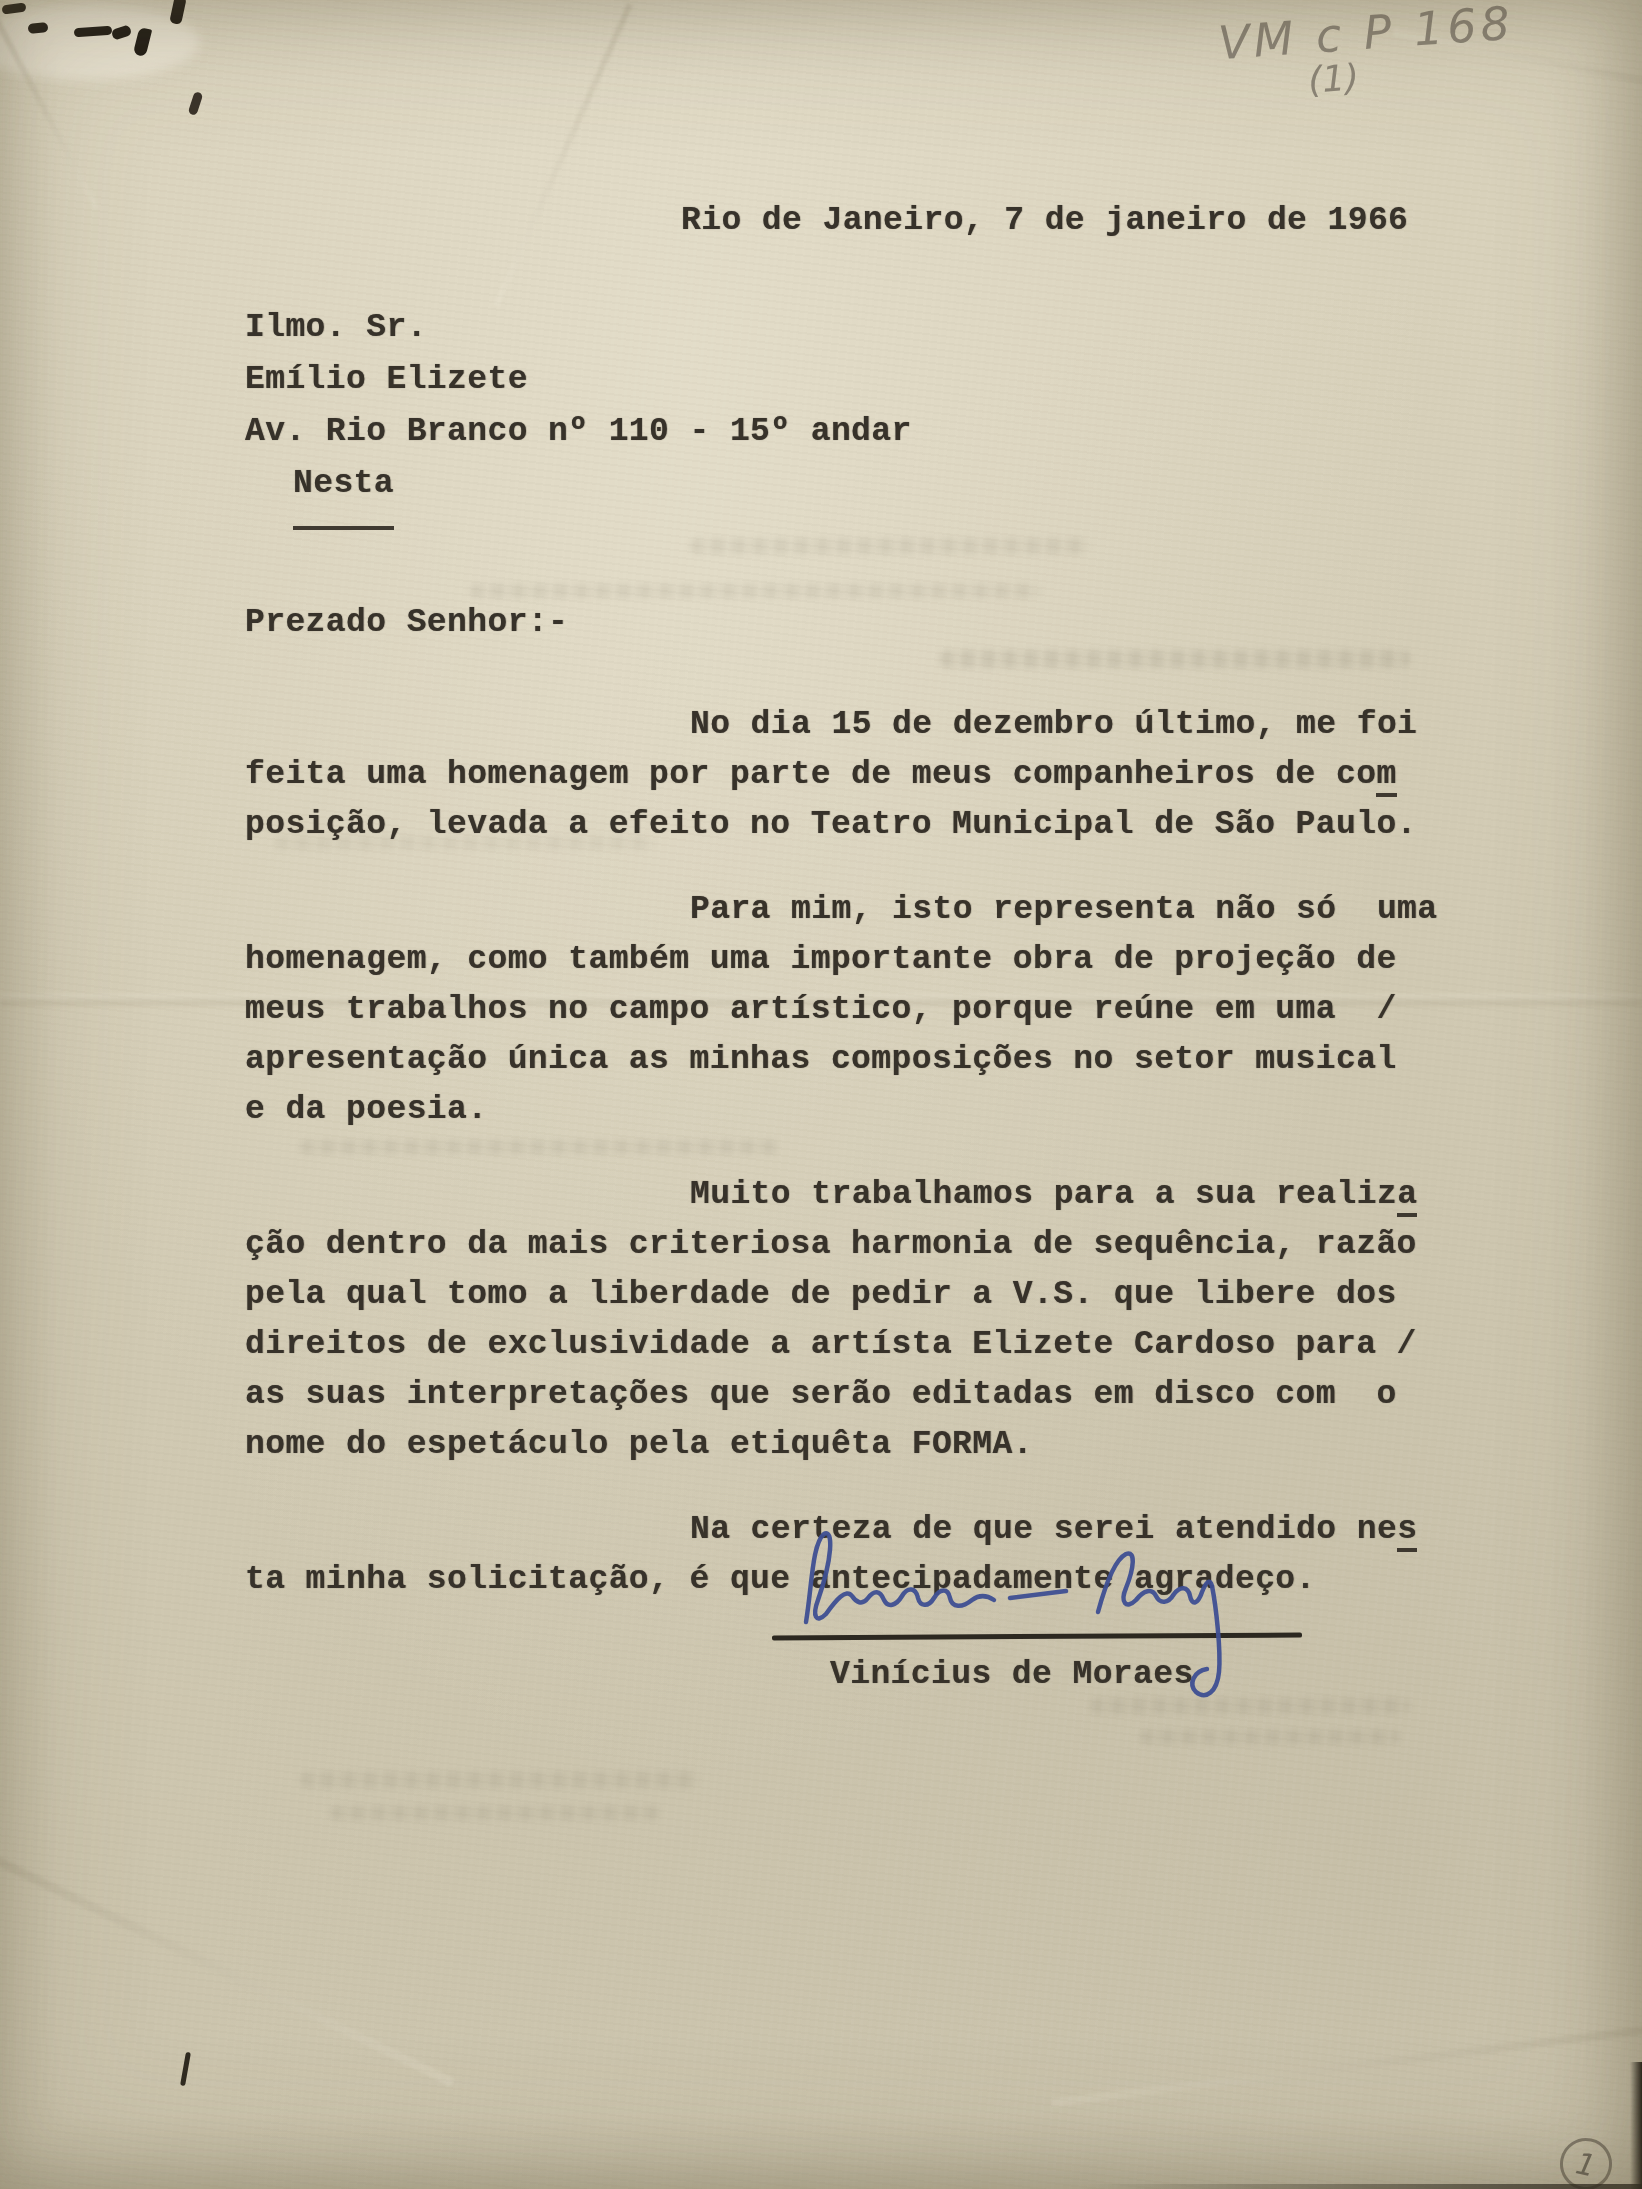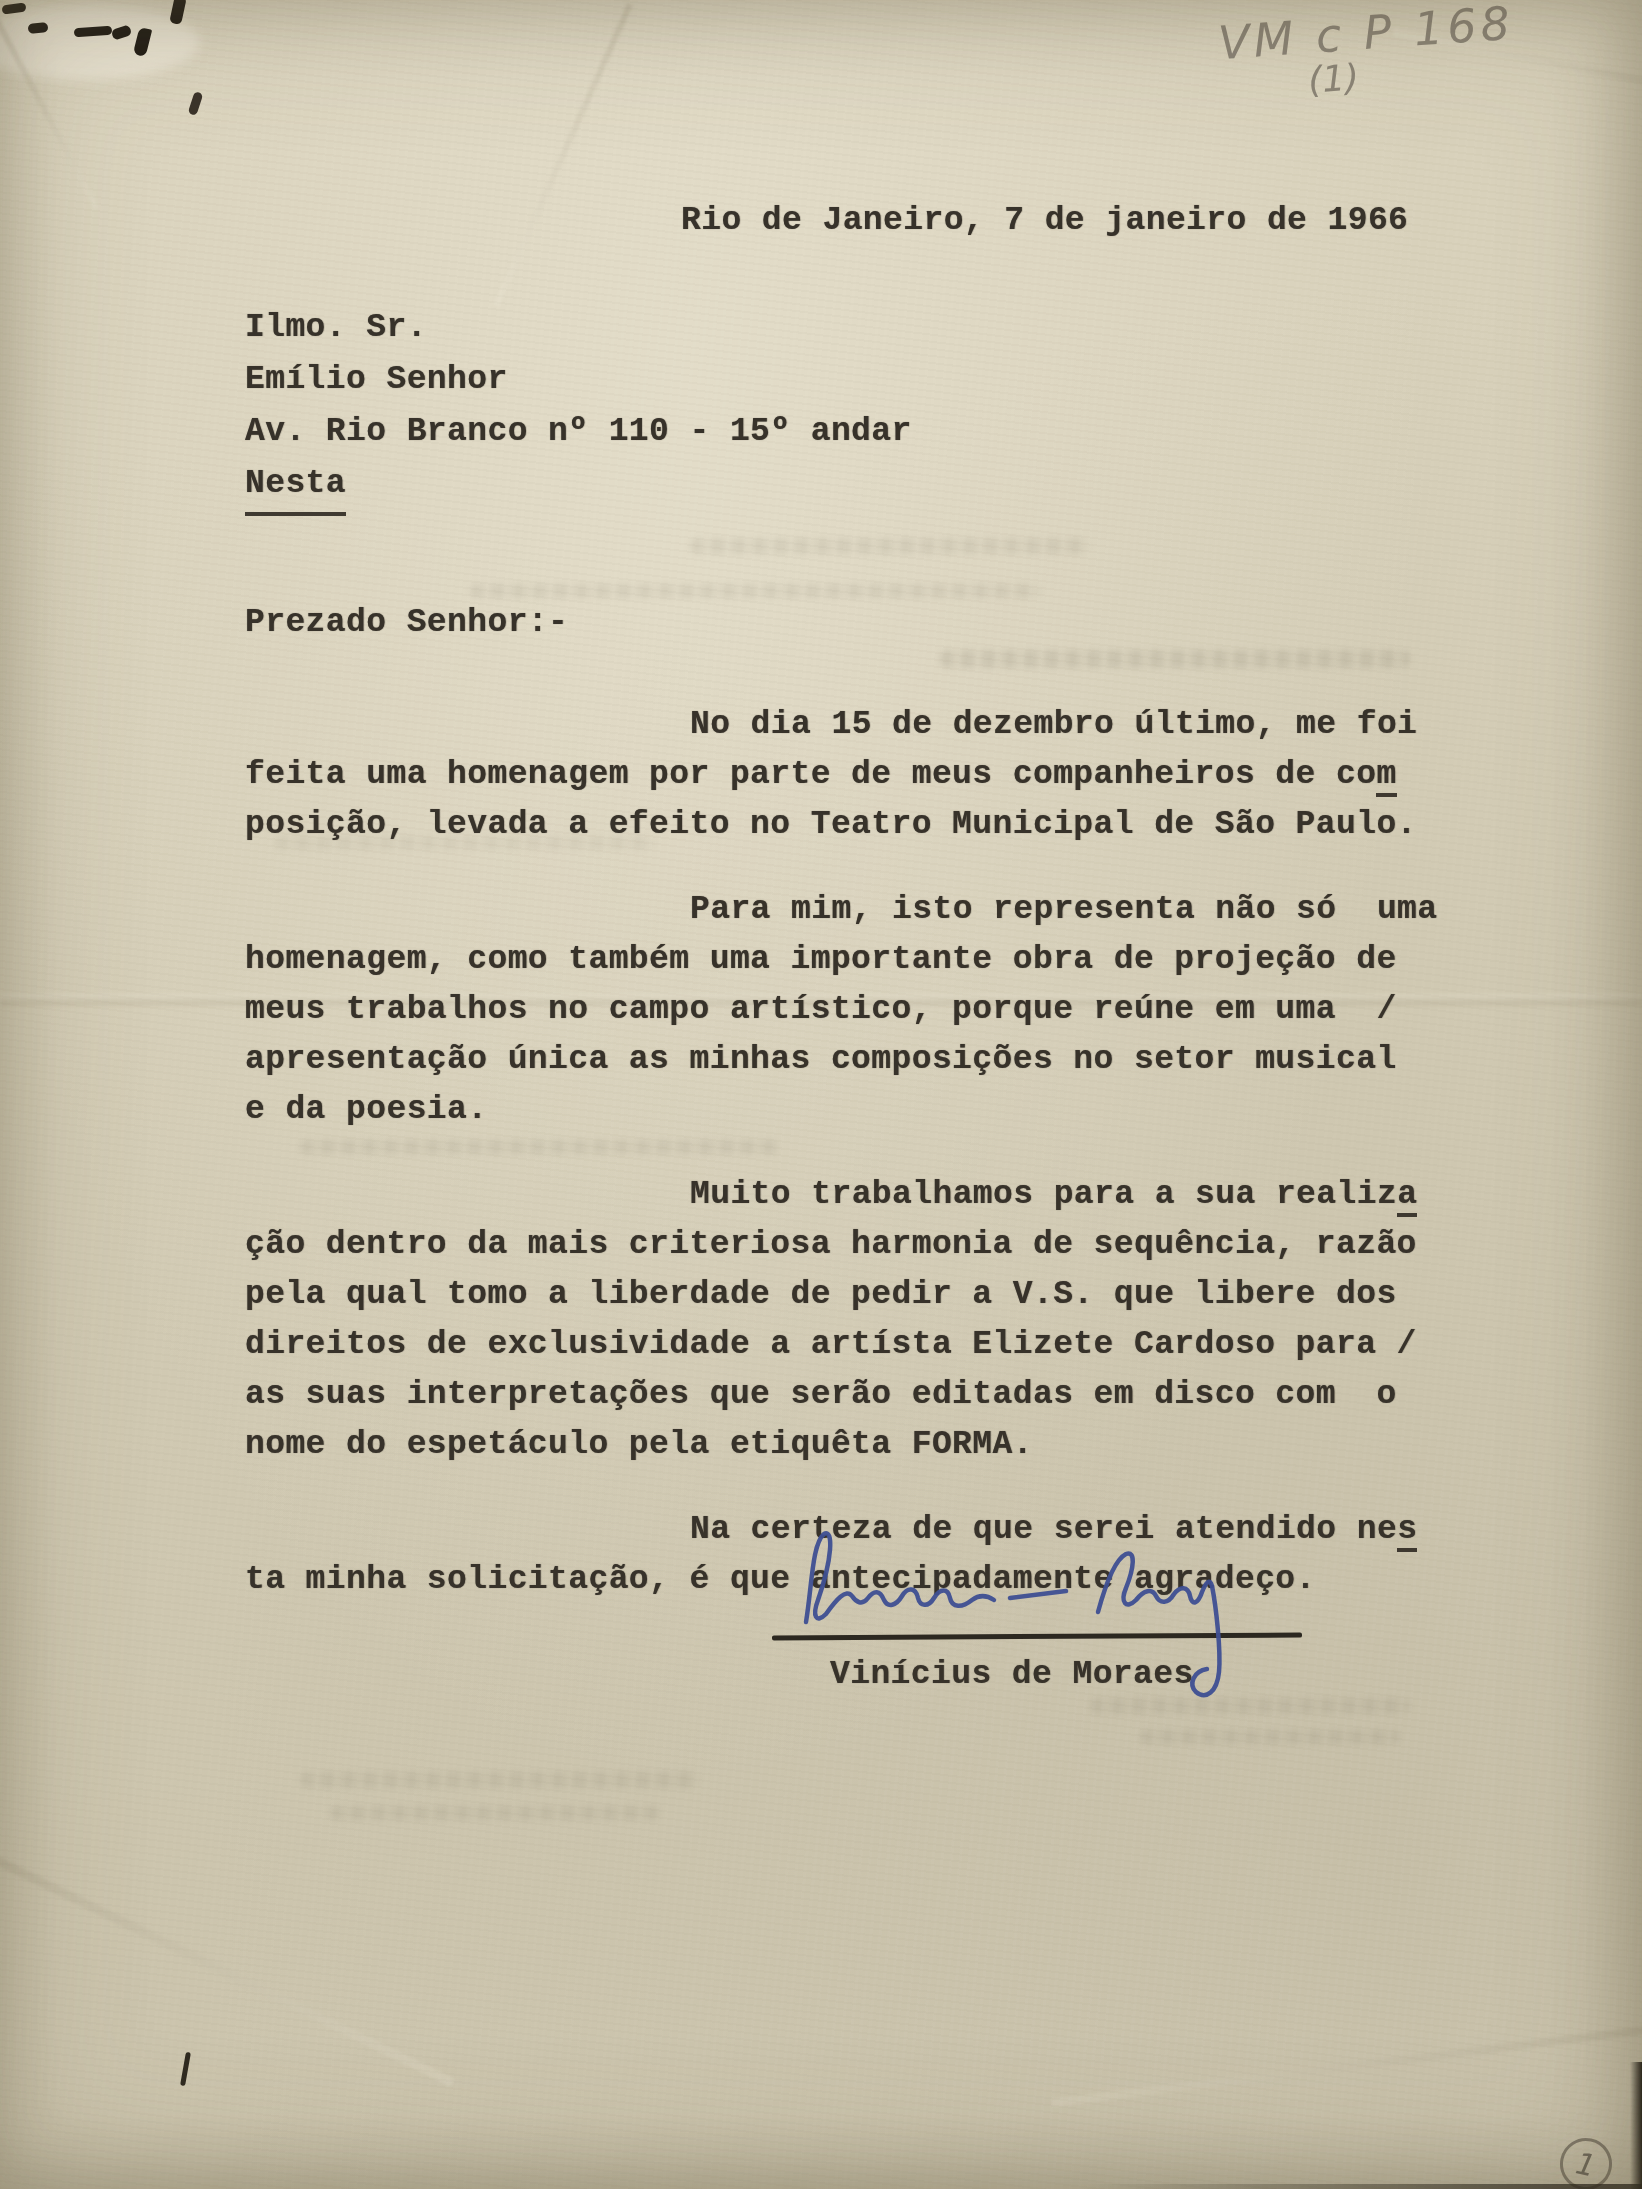--- a/index.html
+++ b/index.html
@@ -28,21 +28,21 @@
   
   .tw{
     position:absolute;z-index:3;color:#37322a;font-weight:bold;
     font-size:33px;line-height:50px;letter-spacing:.4px;white-space:pre;
     text-shadow:0 0 1px rgba(55,50,42,.55), 1px 0 0 rgba(55,50,42,.12);
   }
   .tline{white-space:pre;}
   .tline.indent{padding-left:445px;}
   .para{margin-top:35px;}
   .para:first-child{margin-top:16px;}
-  .u-thick{display:inline-block;border-bottom:4px solid rgba(50,45,37,.92);padding-bottom:2px;}
+  .u-thick{display:inline-block;border-bottom:4px solid rgba(50,45,37,.92);padding-bottom:16px;margin-left:48px;}
   .u-char{border-bottom:4px solid rgba(50,45,37,.92);}
   .recipient-block .tline{line-height:52px;}
   
   .sig-line{position:absolute;z-index:3;left:772px;top:1634px;width:530px;height:5px;background:#2c2820;transform:rotate(-.3deg);border-radius:2px;}
   .sig-svg{position:absolute;z-index:4;left:700px;top:1480px;pointer-events:none;}
   
   .pencil{position:absolute;z-index:4;color:#8b8476;font-family:"DejaVu Sans",sans-serif;font-style:italic;}
   .arch-code{left:1218px;top:6px;font-size:46px;letter-spacing:4px;transform:rotate(-4deg);}
   .arch-sub{left:1308px;top:58px;font-size:36px;transform:rotate(-4deg);}
   .page-circle{
@@ -97,21 +97,21 @@
   <div class="mark" style="left:172px;top:-4px;width:12px;height:28px;transform:rotate(12deg);"></div>
   <div class="mark" style="left:191px;top:92px;width:9px;height:23px;transform:rotate(18deg);background:#3a332a;"></div>
 
   <div class="mark" style="left:183px;top:2052px;width:5px;height:34px;transform:rotate(10deg);background:#2f2a20;border-radius:3px;"></div>
 
   <div class="pencil arch-code">VM c P 168</div>
   <div class="pencil arch-sub">(1)</div>
 
   <div class="tw" style="left:681px;top:196px;">Rio de Janeiro, 7 de janeiro de 1966</div>
 
-  <div class="tw recipient-block" style="left:245px;top:302px;"><div class="tline">Ilmo. Sr.</div><div class="tline">Emílio Senhor</div><div class="tline">Av. Rio Branco nº 110 - 15º andar</div><div class="tline"><span class="u-thick">Nesta</span></div></div>
+  <div class="tw recipient-block" style="left:245px;top:302px;"><div class="tline">Ilmo. Sr.</div><div class="tline">Emílio Elizete</div><div class="tline">Av. Rio Branco nº 110 - 15º andar</div><div class="tline"><span class="u-thick">Nesta</span></div></div>
 
   <div class="tw" style="left:245px;top:598px;">Prezado Senhor:-</div>
 
   <div class="tw" style="left:245px;top:684px;"><div class="para"><div class="tline indent">No dia 15 de dezembro último, me foi</div><div class="tline">feita uma homenagem por parte de meus companheiros de co<span class="u-char">m</span></div><div class="tline">posição, levada a efeito no Teatro Municipal de São Paulo.</div></div><div class="para"><div class="tline indent">Para mim, isto representa não só  uma</div><div class="tline">homenagem, como também uma importante obra de projeção de</div><div class="tline">meus trabalhos no campo artístico, porque reúne em uma  /</div><div class="tline">apresentação única as minhas composições no setor musical</div><div class="tline">e da poesia.</div></div><div class="para"><div class="tline indent">Muito trabalhamos para a sua realiz<span class="u-char">a</span></div><div class="tline">ção dentro da mais criteriosa harmonia de sequência, razão</div><div class="tline">pela qual tomo a liberdade de pedir a V.S. que libere dos</div><div class="tline">direitos de exclusividade a artísta Elizete Cardoso para /</div><div class="tline">as suas interpretações que serão editadas em disco com  o</div><div class="tline">nome do espetáculo pela etiquêta FORMA.</div></div><div class="para"><div class="tline indent">Na certeza de que serei atendido ne<span class="u-char">s</span></div><div class="tline">ta minha solicitação, é que antecipadamente agradeço.</div></div></div>
 
   <svg class="sig-svg" width="760" height="260" viewBox="700 1480 760 260">
     <g fill="none" stroke="#3f5093" stroke-width="4.5" stroke-linecap="round" opacity="0.95">
       <path d="M 806 1622
                C 812 1586, 812 1544, 824 1534
                C 834 1528, 832 1560, 818 1600

